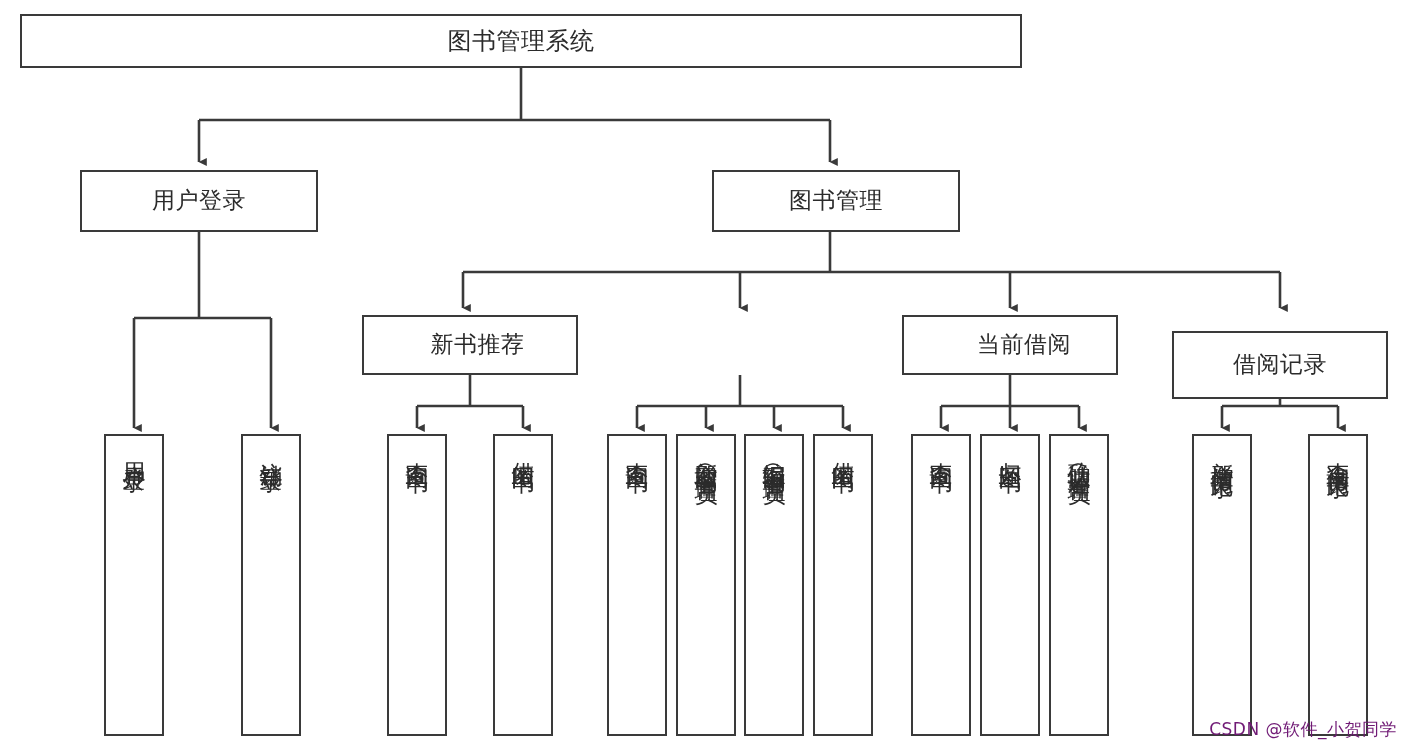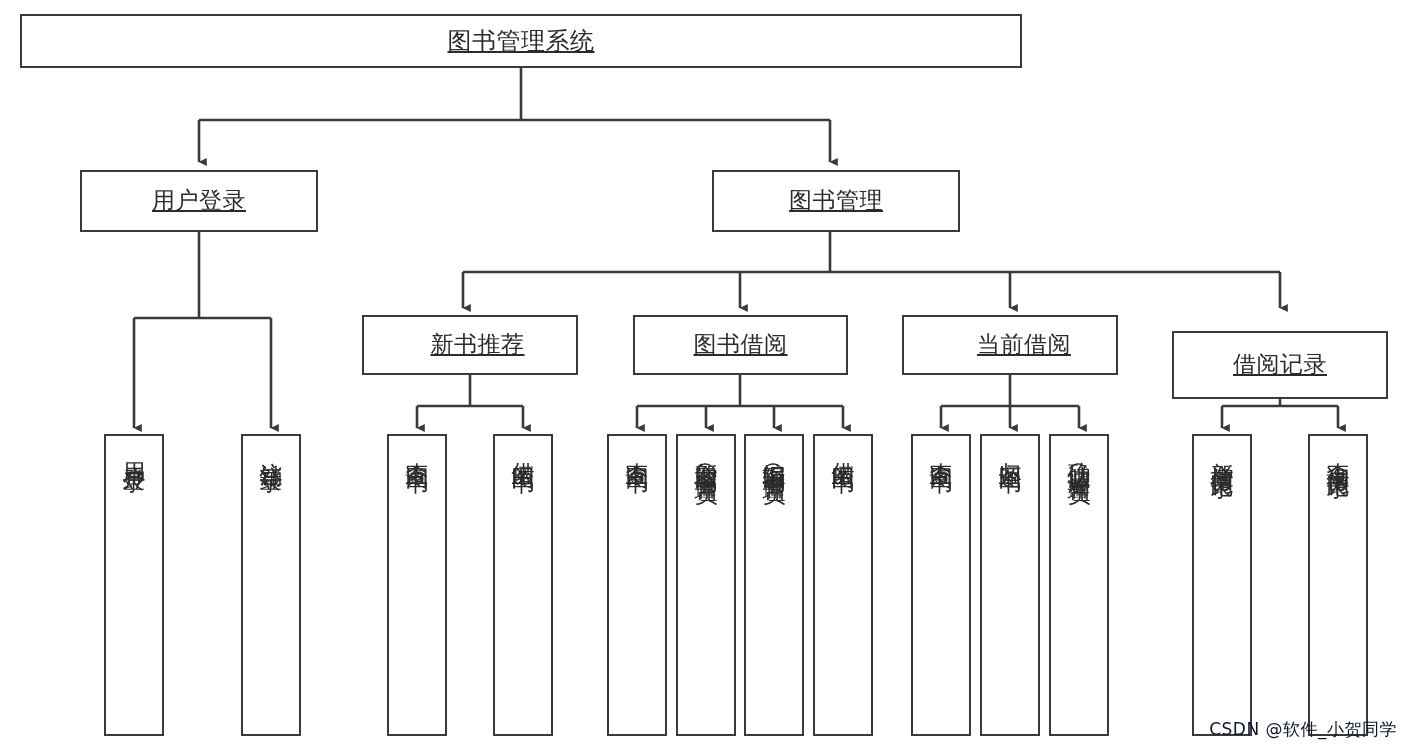--- a/index.html
+++ b/index.html
@@ -38,41 +38,40 @@
   }
   .node-label {
     color: #2b2b2b;
     line-height: 1.18;
     letter-spacing: 0.5px;
     white-space: pre;
   }
   .node-horizontal .node-label {
     font-size: 23px;
     text-align: center;
-    text-decoration: underline;
   }
   .node-vertical {
     align-items: flex-start;
     justify-content: center;
     padding-top: 8px;
   }
   .node-vertical .node-label {
     writing-mode: vertical-rl;
     text-orientation: upright;
     font-size: 23px;
     letter-spacing: 3px;
     text-align: left;
   }
   .node-root .node-label { font-size: 24px; }
   #watermark {
     position: absolute;
     right: 8px;
     bottom: 6px;
     font-size: 17px;
-    color: #0f172a;
+    color: #701a75;
     letter-spacing: 0.5px;
     z-index: 5;
     white-space: pre;
   }
 </style>
 </head>
 <body>
 
 <div id="diagram-canvas">
 
@@ -137,23 +136,20 @@
   </div>
 
   <div class="node-box node-horizontal" style="left:712px; top:170px; width:248px; height:62px;">
     <span class="node-label">图书管理</span>
   </div>
 
   <div class="node-box node-horizontal" style="left:362px; top:315px; width:216px; height:60px;padding-left:15px;">
     <span class="node-label">新书推荐</span>
   </div>
 
-  <div class="node-box node-horizontal" style="left:633px; top:315px; width:215px; height:60px;">
-    <span class="node-label">图书借阅</span>
-  </div>
 
   <div class="node-box node-horizontal" style="left:902px; top:315px; width:216px; height:60px;padding-left:28px;">
     <span class="node-label">当前借阅</span>
   </div>
 
   <div class="node-box node-horizontal" style="left:1172px; top:331px; width:216px; height:68px;">
     <span class="node-label">借阅记录</span>
   </div>
 
   <div class="node-box node-vertical" style="left:104px; top:434px; width:60px; height:302px;">

